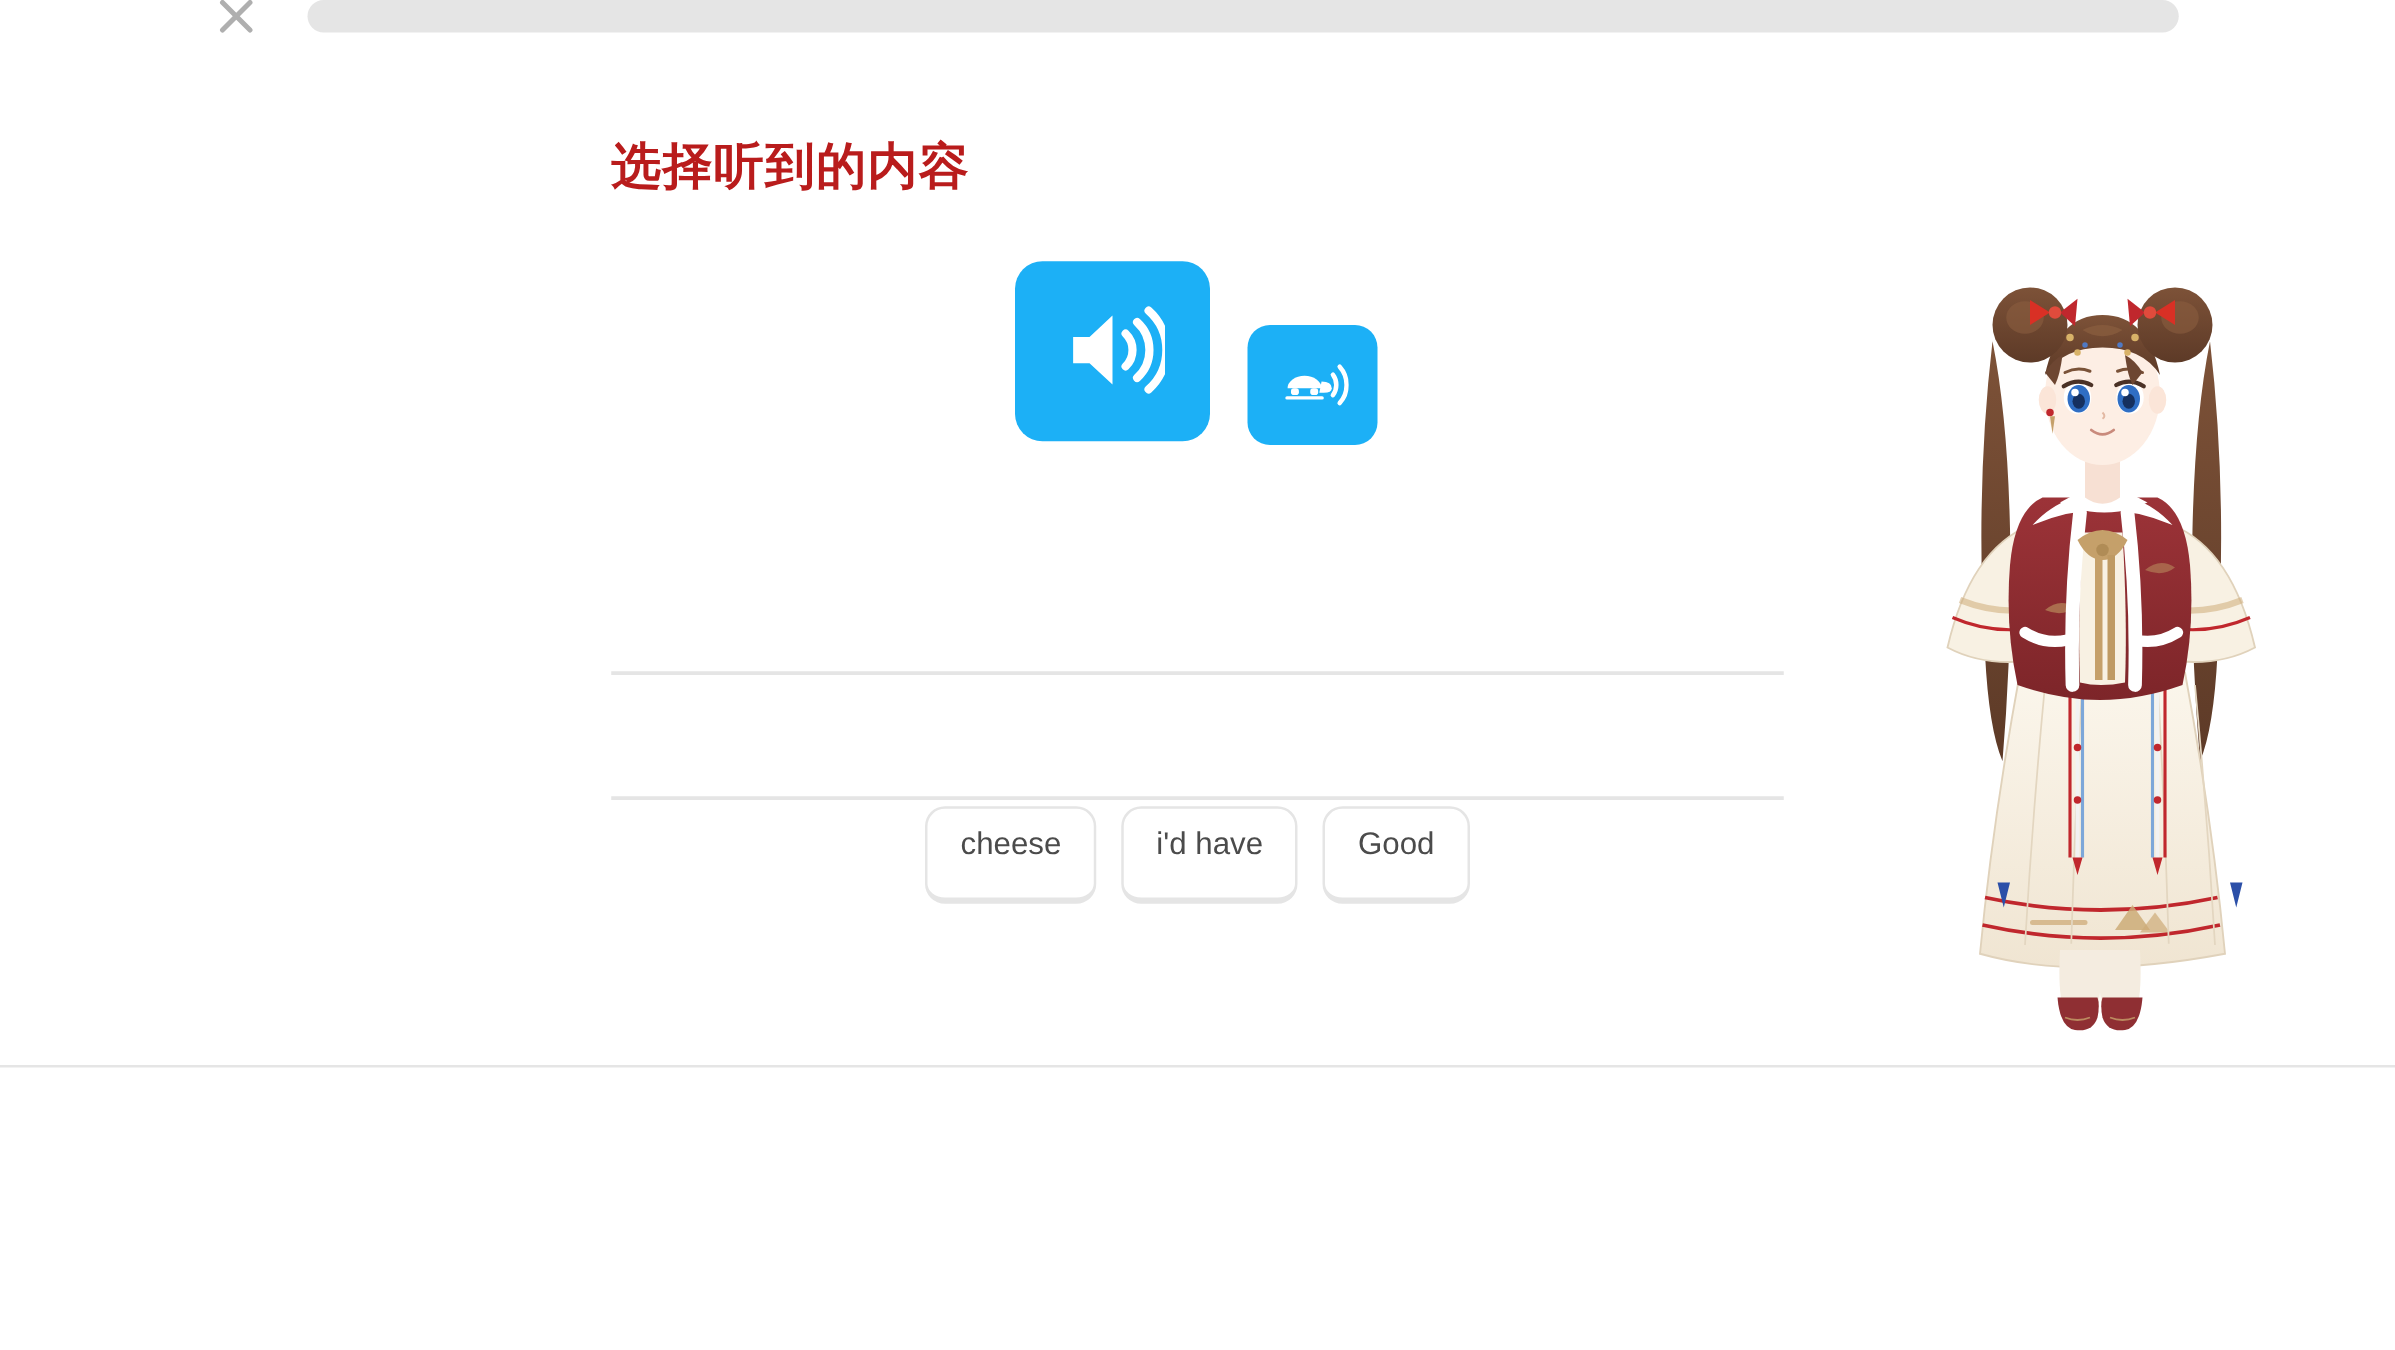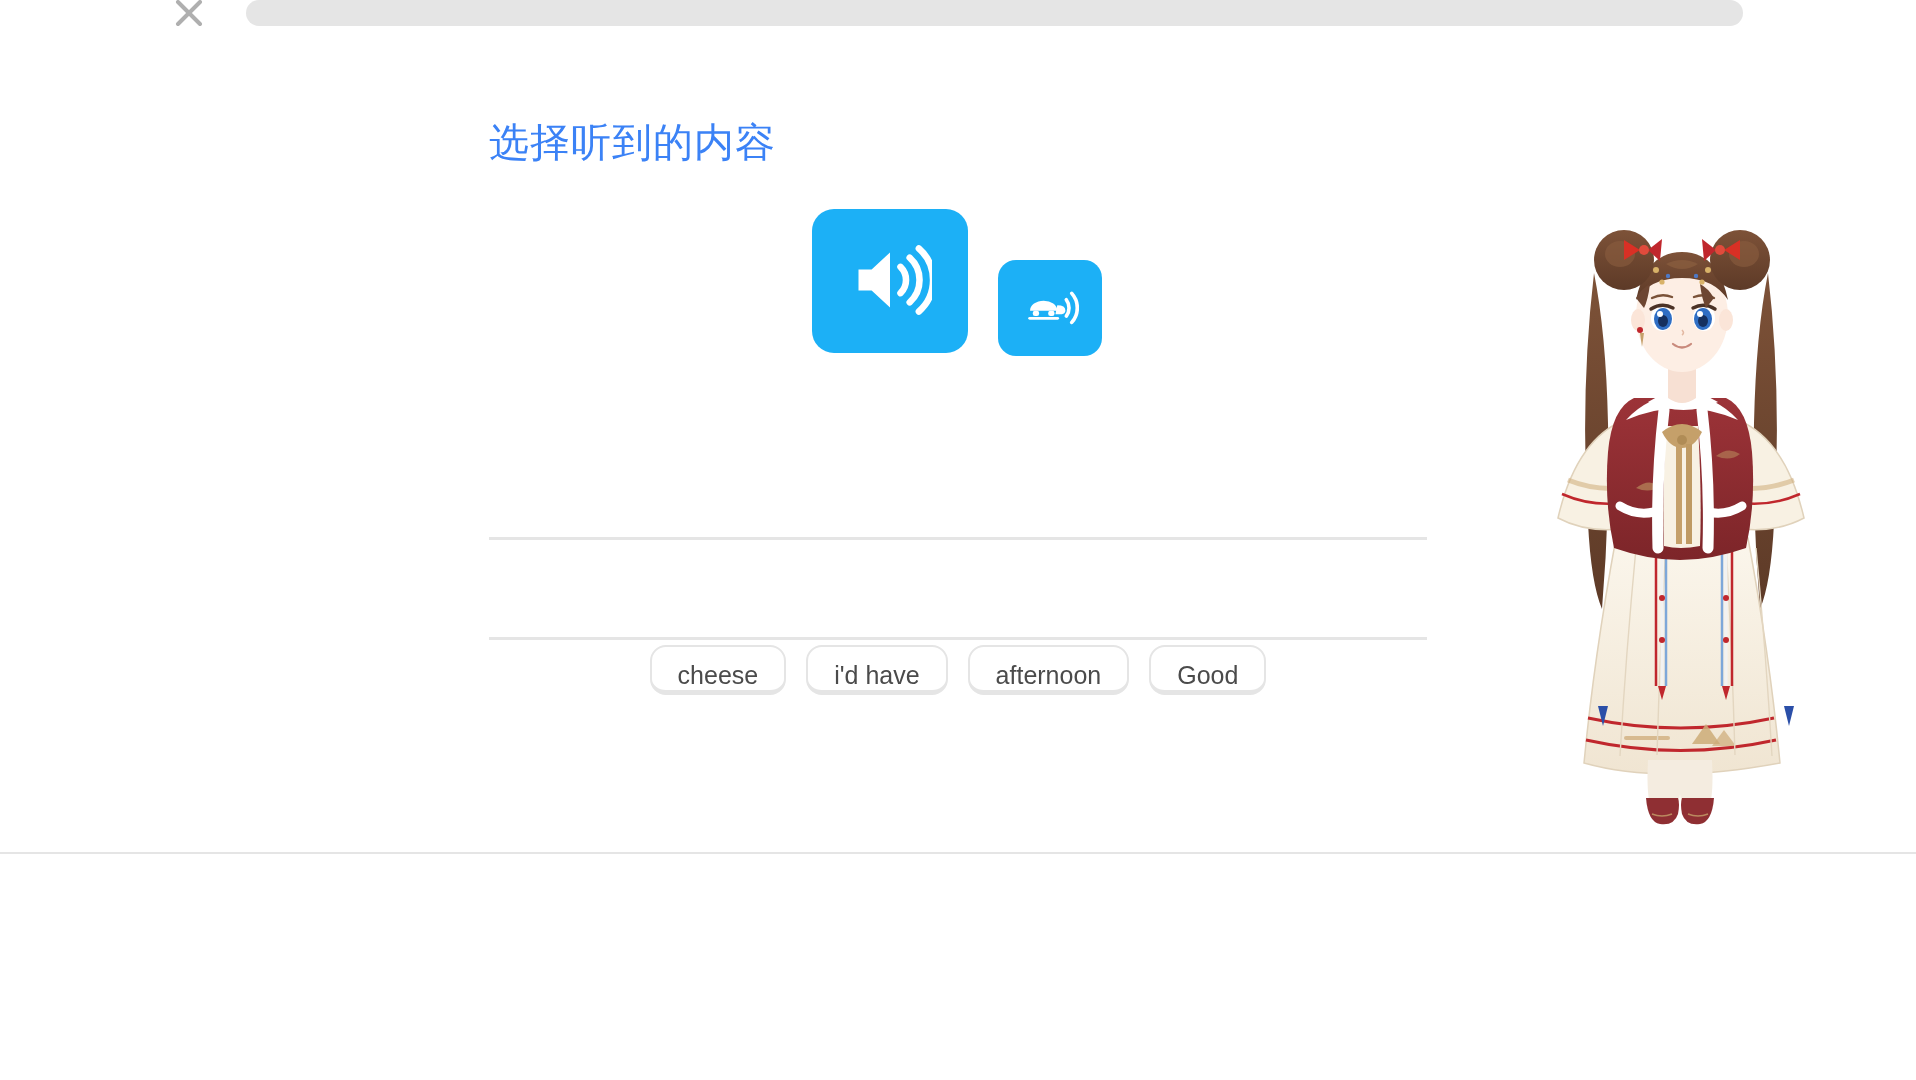--- a/index.html
+++ b/index.html
@@ -43,24 +43,24 @@
   }
   .progress-fill {
     height: 100%;
     background: #e5e5e5;
     border-radius: 13px;
   }
 
   
   .title {
     position: absolute;
-    left: 489px; top: 115px;
+    left: 489px; top: 105px;
     font-size: 40px;
-    font-weight: normal;
-    color: #3b82f6;
+    font-weight: bold;
+    color: #b91c1c;
     letter-spacing: 1px;
     white-space: nowrap;
   }
 
   
   .audio-row { position: absolute; left: 0; top: 0; }
 
   .speaker-btn {
     position: absolute;
     left: 812px; top: 209px;
@@ -105,21 +105,21 @@
     display: flex;
     flex-wrap: wrap;
     justify-content: center;
     gap: 18px 20px;
   }
   .word-chip {
     background: #ffffff;
     border: 2px solid #e5e5e5;
     border-bottom: 5px solid #e5e5e5;
     border-radius: 16px;
-    padding: 14px 26px 0 26px;
+    padding: 14px 26px 28px 26px;
     font-size: 25px;
     color: #4b4b4b;
     cursor: pointer;
     white-space: nowrap;
     font-family: "Liberation Sans", "DejaVu Sans", sans-serif;
   }
 
   
   .footer-divider {
     position: absolute;
@@ -190,21 +190,20 @@
   </div>
 
   <div class="answer-area">
     <div class="answer-line"></div>
     <div class="answer-line"></div>
   </div>
 
   <div class="word-bank">
     <button class="word-chip">cheese</button>
     <button class="word-chip">i'd have</button>
-    <button class="word-chip">afternoon</button>
     <button class="word-chip">Good</button>
   </div>
 
   <div class="character">
     <svg viewBox="0 0 330 700" aria-hidden="true">
       <defs>
         <linearGradient id="skirtg" x1="0" y1="0" x2="0" y2="1">
           <stop offset="0%" stop-color="#fbf6ec"></stop>
           <stop offset="100%" stop-color="#f0e5d2"></stop>
         </linearGradient>

